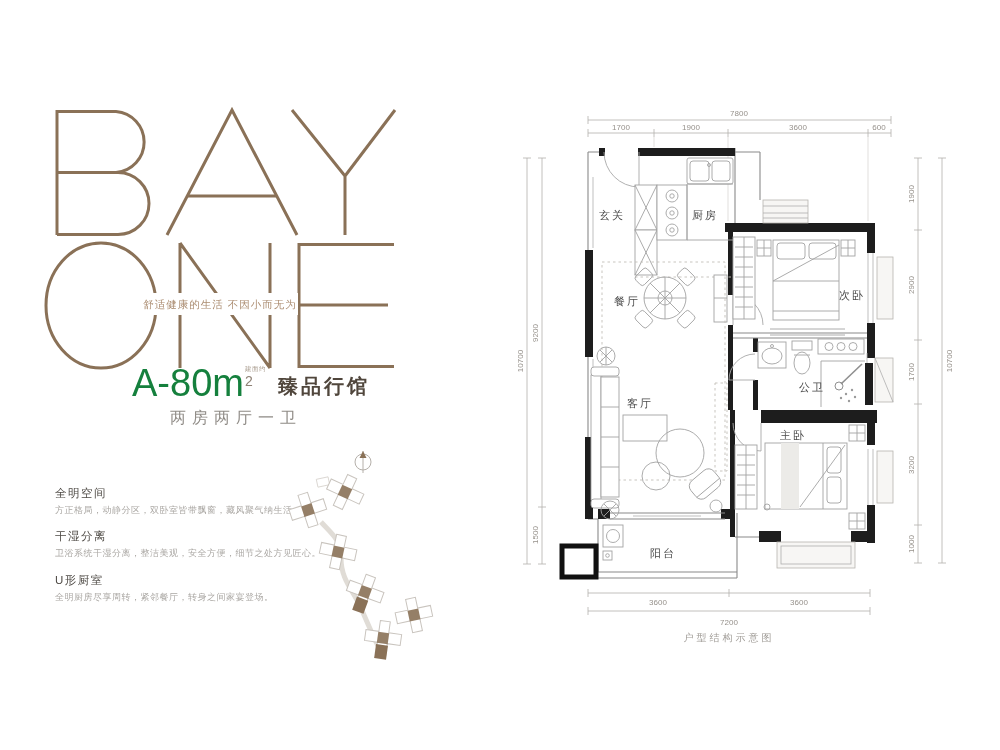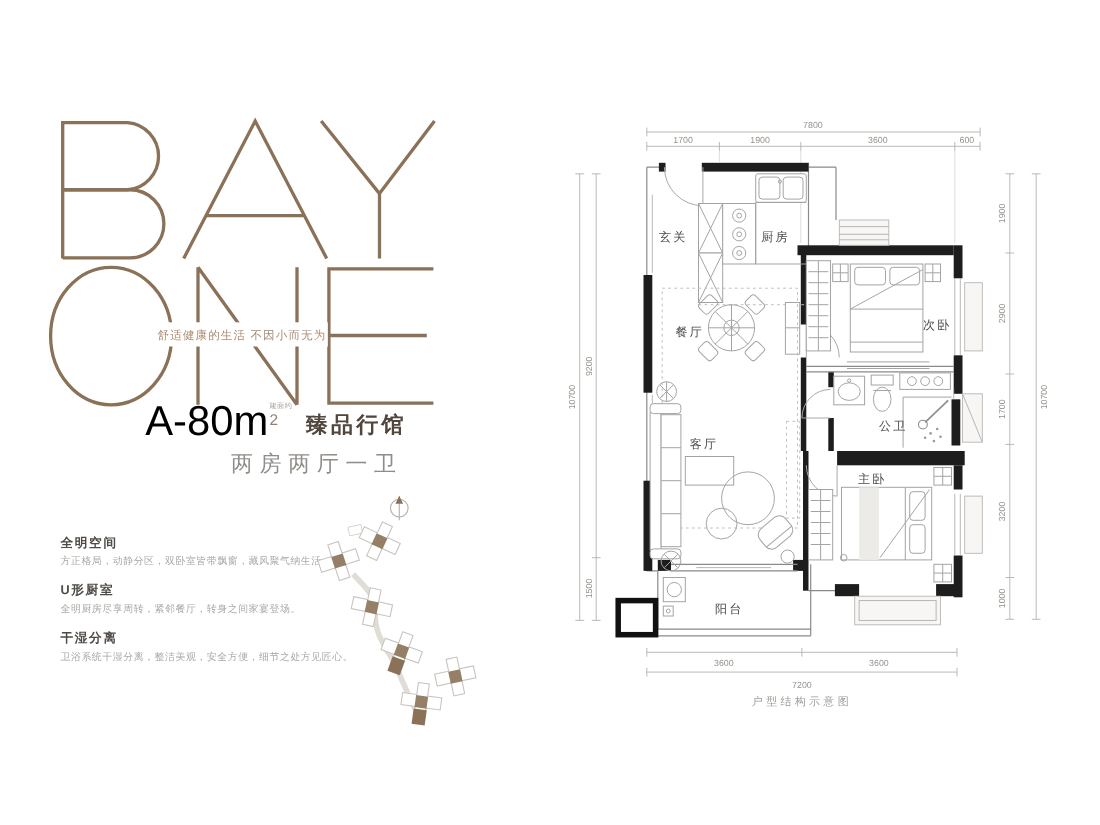--- a/index.html
+++ b/index.html
@@ -2,31 +2,31 @@
 <html><head>
 <meta charset="utf-8">
 <style>
   html,body{margin:0;padding:0;background:#fff;}
   #canvas{position:relative;width:1000px;height:750px;background:#ffffff;overflow:hidden;
           font-family:"Liberation Sans",sans-serif;}
   .abs{position:absolute;}
 
   
   #unit-line{left:132px;top:364px;display:flex;align-items:flex-end;}
-  #unit-model{font-size:38px;line-height:1;color:#000000;font-weight:400;letter-spacing:0;}
+  #unit-model{font-size:38px;line-height:1;color:#15803d;font-weight:400;letter-spacing:0;}
   #unit-sup{display:inline-flex;flex-direction:column;align-items:flex-start;margin:0 2px 14px 1px;}
   #unit-note{font-size:6.5px;color:#a89b8d;letter-spacing:0.5px;}
   #unit-sup2{font-size:14px;color:#8e8175;line-height:1;}
   #unit-series{font-size:20px;font-weight:bold;color:#50463c;letter-spacing:3px;margin:0 0 2px 10px;text-align:center;}
-  #unit-layout{left:148px;top:408px;width:218px;text-align:right;font-size:20px;
+  #unit-layout{left:127px;top:408px;width:218px;text-align:center;font-size:16px;
                color:#908c87;letter-spacing:6px;}
 
   
   #features{left:55px;top:486px;width:290px;}
-  .feat-title{font-size:11.5px;font-weight:bold;color:#4e4a45;letter-spacing:1.5px;margin:0 0 4px 0;}
+  .feat-title{font-size:11.5px;font-weight:normal;color:#4e4a45;letter-spacing:1.5px;margin:0 0 4px 0;}
   .feat-desc{font-size:9px;color:#aba8a4;letter-spacing:0.5px;margin:0 0 13px 0;line-height:1.25;}
 
   
   svg text{font-family:"Liberation Sans",sans-serif;}
   .dim-t{font-size:8px;fill:#96918b;}
   .room-t{font-size:11px;fill:#4b4b4b;letter-spacing:2px;}
   .cap-t{font-size:10px;fill:#a09c97;letter-spacing:3px;}
   .tag-t{font-size:10.5px;fill:#ab8c70;letter-spacing:1px;}
 
   .wall{stroke:#8a8a8a;stroke-width:1.1;fill:none;}
@@ -77,26 +77,26 @@
     <span id="unit-series">臻品行馆</span>
   </div>
   <div class="abs" id="unit-layout">两房两厅一卫</div>
 
   <div class="abs" id="features">
     <div>
       <p class="feat-title">全明空间</p>
       <p class="feat-desc">方正格局，动静分区，双卧室皆带飘窗，藏风聚气纳生活。</p>
     </div>
     <div>
+      <p class="feat-title">干湿分离</p>
+      <p class="feat-desc">卫浴系统干湿分离，整洁美观，安全方便，细节之处方见匠心。</p>
+    </div>
+    <div>
       <p class="feat-title">U形厨室</p>
       <p class="feat-desc">全明厨房尽享周转，紧邻餐厅，转身之间家宴登场。</p>
-    </div>
-    <div>
-      <p class="feat-title">干湿分离</p>
-      <p class="feat-desc">卫浴系统干湿分离，整洁美观，安全方便，细节之处方见匠心。</p>
     </div>
   </div>
 
   <svg class="abs" style="left:283px;top:440px;" width="158" height="230" viewBox="0 0 158 230">
     <defs>
       <g id="bld">
         <path d="M-5,-17 h10 v11 h13 v11 h-13 v12 h-10 v-12 h-13 v-11 h13 z" fill="#ffffff" stroke="#c9c4be" stroke-width="1"></path>
         <rect x="-5.5" y="-5.5" width="11" height="11" fill="#8a7157" opacity="0.9"></rect>
       </g>
     </defs>

